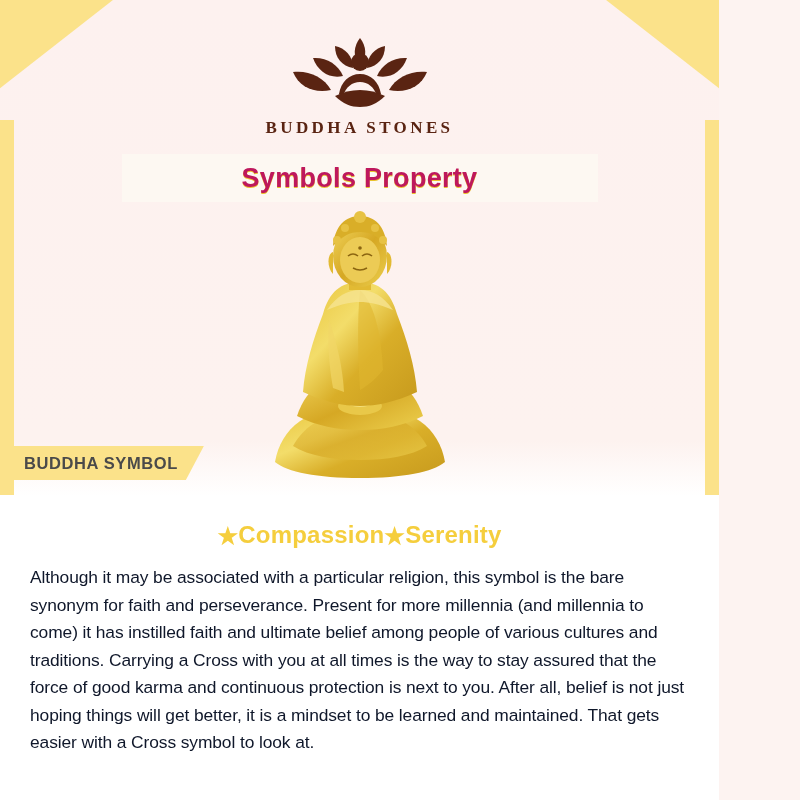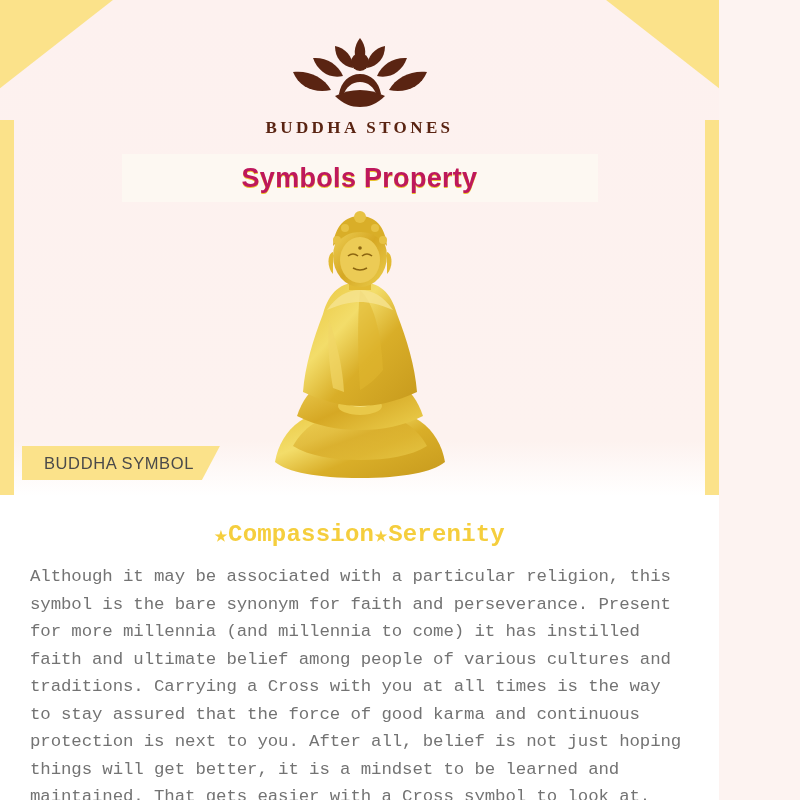--- a/index.html
+++ b/index.html
@@ -121,66 +121,66 @@
     height: 300px;
     margin-top: 8px;
     display: flex;
     align-items: flex-start;
     justify-content: center;
   }
 
   
   .tag {
     position: absolute;
-    left: 22px;
+    left: 2px;
     top: 446px;
     z-index: 4;
     height: 34px;
     padding: 0 26px 0 22px;
     background: #fbe28a;
     display: flex;
     align-items: center;
     clip-path: polygon(0 0, 100% 0, calc(100% - 18px) 100%, 0 100%);
+    font-weight: bold;
   }
   .tag-text {
     font-size: 16.5px;
     color: #4a4a4a;
     letter-spacing: 0.6px;
   }
 
   
   .content {
     position: absolute;
     left: 0;
     right: 0;
     top: 495px;
     bottom: 0;
     background: #ffffff;
     z-index: 2;
     padding: 18px 30px 0 30px;
     box-sizing: border-box;
-    font-family: Liberation Mono, monospace;
   }
   .subtitle {
     text-align: center;
     font-size: 24px;
     font-weight: bold;
     color: #f5ce3d;
     margin: 8px 0 14px 0;
     letter-spacing: 0.2px;
   }
   .subtitle .star {
     color: #f5ce3d;
     font-size: 23px;
     vertical-align: -1px;
   }
   .body-text {
     font-size: 17.4px;
     line-height: 1.58;
-    color: #737373;
+    color: #0f172a;
     text-align: left;
     letter-spacing: -0.1px;
   }
 </style>
 </head>
 <body>
 
 <div class="page">
 
   <div class="ribbon ribbon-top-left"></div>

